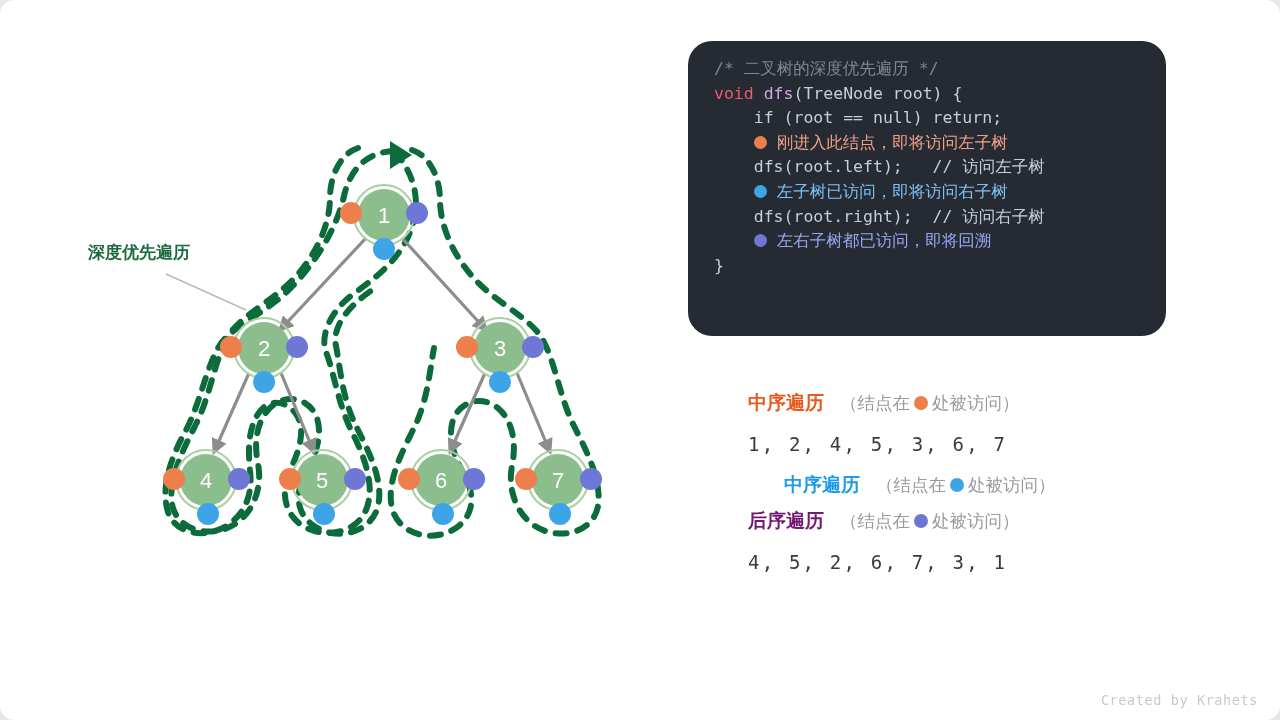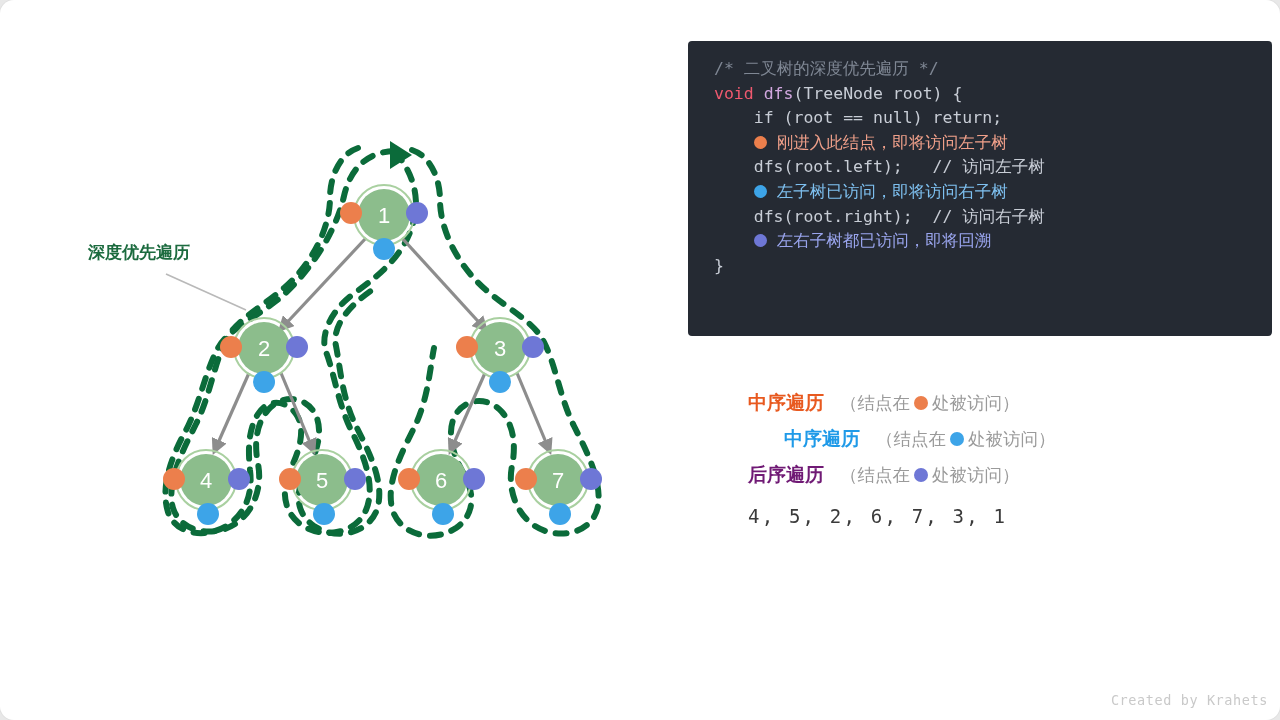--- a/index.html
+++ b/index.html
@@ -35,24 +35,24 @@
     font-family: "Liberation Sans", "DejaVu Sans", sans-serif;
     font-size: 17px;
     font-weight: bold;
     fill: #1c6b3f;
   }
   
   #code-block {
     position: absolute;
     left: 688px;
     top: 41px;
-    width: 584px;
+    width: 478px;
     height: 295px;
     background: #252a33;
-    border-radius: 4px;
+    border-radius: 24px;
     box-sizing: border-box;
     padding: 16px 22px 28px 26px;
     font-family: "DejaVu Sans Mono", "Liberation Mono", monospace;
     font-size: 16.5px;
     line-height: 24.6px;
     white-space: pre;
     color: #c8cdd6;
   }
   .c-comment { color: #7f8794; }
   .c-keyword { color: #ef596f; }
@@ -99,21 +99,21 @@
   .res-seq {
     font-family: "DejaVu Sans Mono", "Liberation Mono", monospace;
     font-size: 19px;
     color: #3a3a3a;
     line-height: 46px;
     letter-spacing: 2.2px;
     margin: 0;
   }
   #credit {
     position: absolute;
-    right: 12px;
+    right: 22px;
     bottom: 12px;
     font-family: "DejaVu Sans Mono", "Liberation Mono", monospace;
     font-size: 13.5px;
     color: #c9c9c9;
     letter-spacing: 0.6px;
   }
 </style>
 </head>
 <body>
 
@@ -291,20 +291,21 @@
     <span class="dot dot-blue"></span> <span class="c-note-b">左子树已访问，即将访问右子树</span>
 <span class="c-plain">    dfs(root.right);  // 访问右子树</span>
     <span class="dot dot-purple"></span> <span class="c-note-p">左右子树都已访问，即将回溯</span>
 <span class="c-plain">}</span></div>
 
   <div id="results">
 
     <p class="res-head">
       <span class="title-pre">中序遍历</span><span class="paren"><span>（结点在</span><span class="dot dot-orange"></span><span>处被访问）</span></span>
     </p>
+    <p class="res-seq">1, 2, 4, 5, 3, 6, 7</p>
 
     <p class="res-head">
       <span class="title-in">中序遍历</span><span class="paren"><span>（结点在</span><span class="dot dot-blue"></span><span>处被访问）</span></span>
     </p>
 
     <p class="res-head">
       <span class="title-post">后序遍历</span><span class="paren"><span>（结点在</span><span class="dot dot-purple"></span><span>处被访问）</span></span>
     </p>
     <p class="res-seq">4, 5, 2, 6, 7, 3, 1</p>
   </div>

